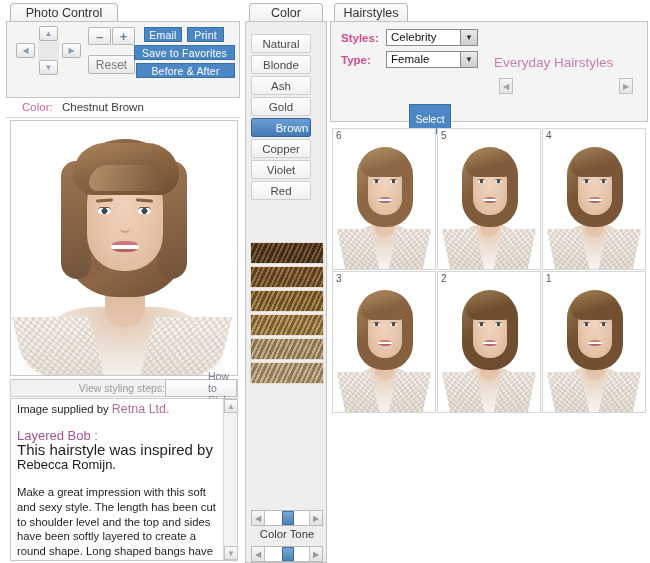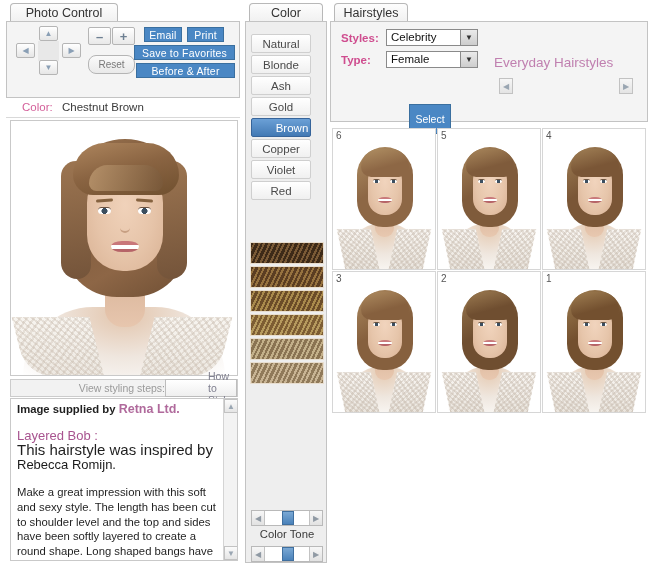--- a/index.html
+++ b/index.html
@@ -74,22 +74,22 @@
     border-radius: 2px;
     display: flex; align-items: center; justify-content: center;
     font-size: 13px; color: #6d7f92; font-weight: bold;
   }
   #zoom-minus { left: 81px; top: 5px; }
   #zoom-plus  { left: 105px; top: 5px; }
   #reset-btn {
     position: absolute; left: 81px; top: 33px;
     width: 47px; height: 19px;
     background: linear-gradient(#fafafa,#e9e9e9);
-    border: 1px solid #b5b5b5; border-radius: 8px;
-    font-size: 10px; color: #7a7a7a;
+    border: 1px solid #b5b5b5; border-radius: 2px;
+    font-size: 12px; color: #7a7a7a;
     display: flex; align-items: center; justify-content: center;
   }
   .blue-btn {
     position: absolute;
     background: #4a87c4;
     border: 1px solid #3a6f9f;
     color: #ffffff;
     font-size: 10.5px;
     display: flex; align-items: center; justify-content: center;
     letter-spacing: .2px;
@@ -234,21 +234,21 @@
     background: #ffffff;
     border: 1px solid #c9c9c9;
     overflow: hidden;
   }
   #desc-text {
     position: absolute; left: 6px; top: 3px;
     width: 202px;
     font-size: 11.3px; line-height: 14.6px;
     color: #1f1f1f;
   }
-  #desc-supplied { color:#1f1f1f;font-weight:bold; }
+  #desc-supplied { color:#1f1f1f; }
   #desc-supplied .src { color:#b06a9c; font-size:12.5px; }
   #desc-title { color:#a8548f; font-size:13px; margin-top:12px; }
   #desc-inspired { font-size:15px; }
   #desc-celeb { font-size:13px; color:#1a1a1a; }
   #desc-body { margin-top: 13px; }
   #desc-scroll {
     position: absolute; right: 0; top: 0;
     width: 14px; height: 161px;
     background: #f3f3f3; border-left: 1px solid #d4d4d4;
   }

